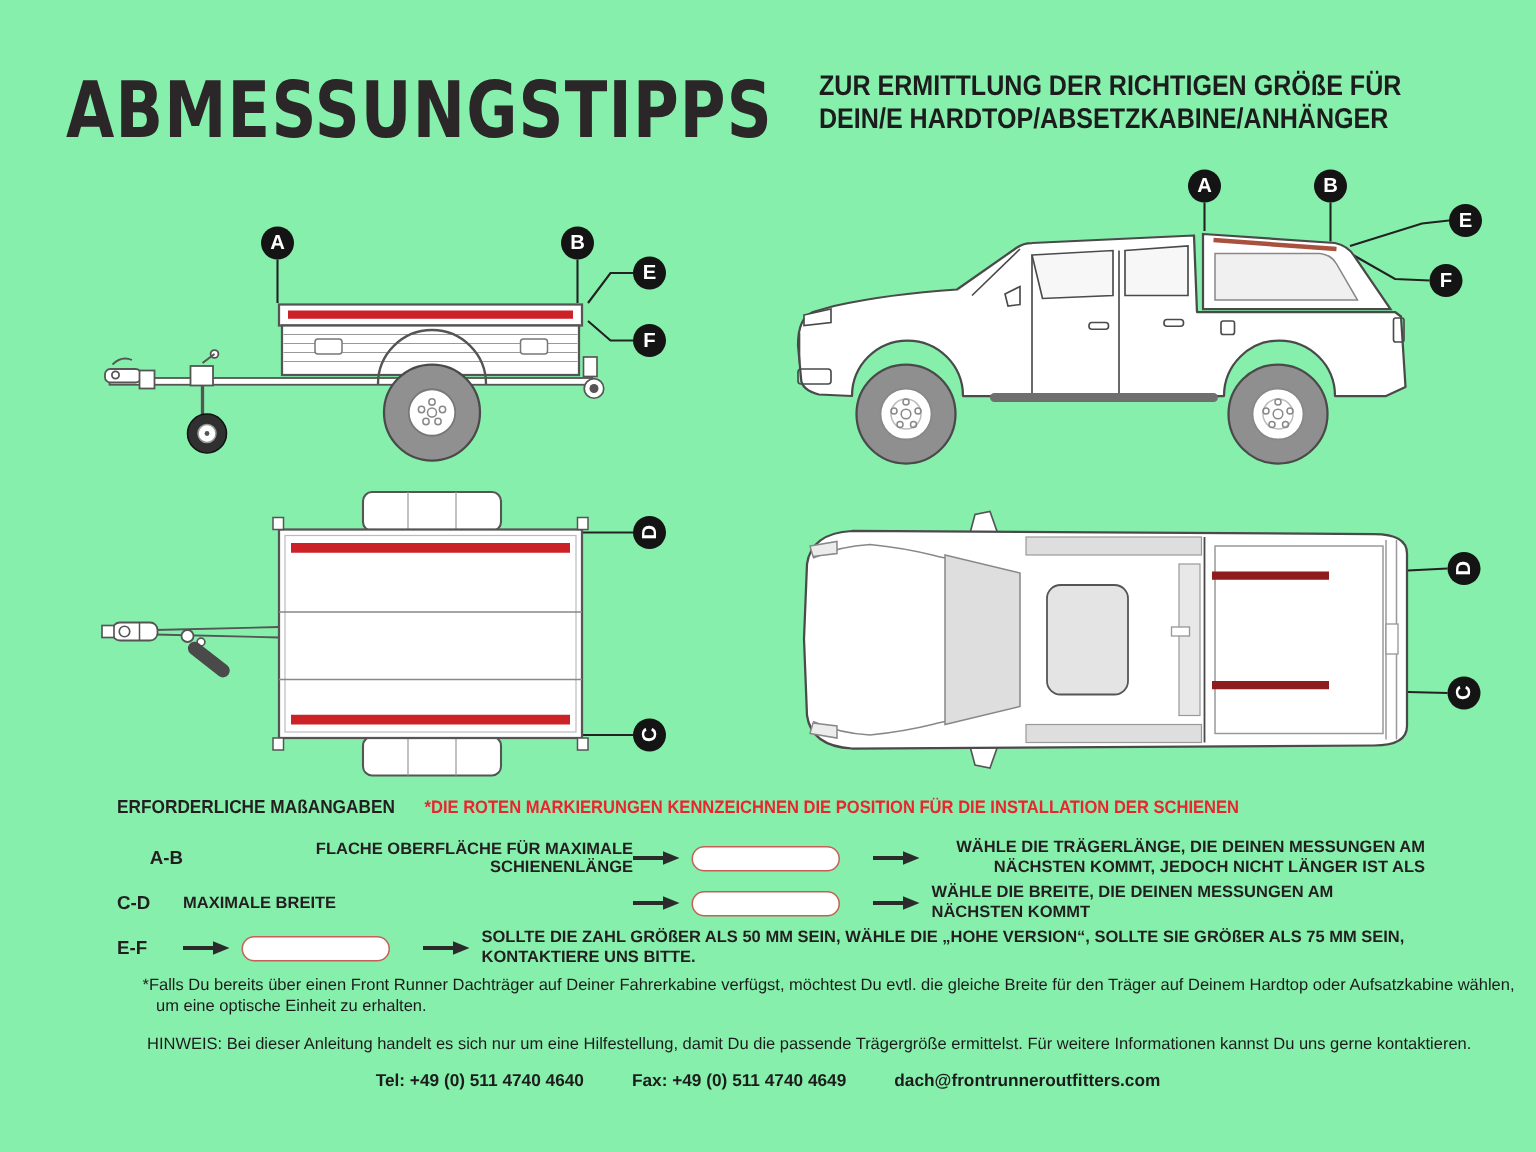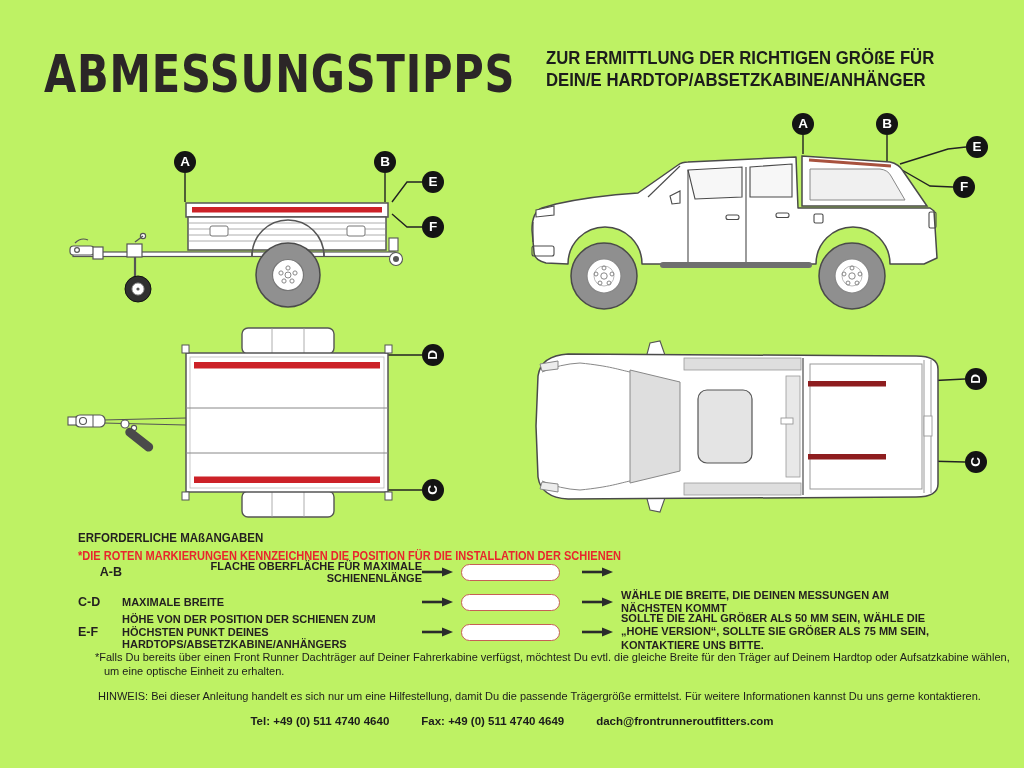--- a/index.html
+++ b/index.html
@@ -1,34 +1,34 @@
 <!DOCTYPE html>
 <html><head>
 <meta charset="utf-8">
 <style>
   html,body{margin:0;padding:0;background:#ffffff;}
-  #page{position:relative;width:1024px;height:768px;background:#bef264;overflow:hidden;
+  #page{position:relative;width:1024px;height:768px;background:#86efac;overflow:hidden;
         font-family:"Liberation Sans",sans-serif;color:#231f20;}
 
   
   #title{position:absolute;left:44px;top:44px;font-family:"DejaVu Sans",sans-serif;
          font-weight:bold;font-size:52px;letter-spacing:1px;color:#2b2627;
          transform:scaleX(0.80);transform-origin:0 0;white-space:nowrap;}
   #subtitle{position:absolute;left:546px;top:47px;font-weight:bold;font-size:19px;
             line-height:22px;color:#1c1c1c;transform:scaleX(0.88);transform-origin:0 0;white-space:nowrap;}
 
   
   .diag{position:absolute;}
   .lbl{position:absolute;width:22px;height:22px;border-radius:50%;background:#141414;color:#ffffff;
        display:flex;align-items:center;justify-content:center;font-weight:bold;font-size:13.5px;z-index:5;}
   .lbl span{display:block;line-height:1;}
   .lbl.rot span{transform:rotate(-90deg);}
 
   
-  #mhead{position:absolute;left:78px;top:531px;display:flex;gap:4px;white-space:nowrap;flex-direction:column;}
+  #mhead{position:absolute;left:78px;top:531px;display:flex;gap:4px;white-space:nowrap;}
   #mhead .h{font-weight:bold;font-size:12.5px;transform:scaleX(0.92);transform-origin:0 0;}
   #mhead .r{font-weight:bold;font-size:12px;color:#e8262d;transform:scaleX(0.92);transform-origin:0 0;}
   .mrow{position:absolute;left:78px;width:872px;display:flex;align-items:center;}
   .mid{width:44px;font-weight:bold;font-size:12.5px;flex:none;}
   .mdesc{width:300px;font-weight:bold;font-size:11px;line-height:12.5px;flex:none;}
   .marr{width:39px;flex:none;display:flex;align-items:center;}
   .mpill{width:97px;height:15px;border:1.5px solid #c66056;border-radius:10px;background:#fff;flex:none;}
   .mgap{width:22px;flex:none;}
   .minstr{flex:1;font-weight:bold;font-size:11px;line-height:13.5px;}
 
@@ -287,20 +287,21 @@
         </svg>
     </div>
     <div class="mpill"></div>
     <div class="mgap"></div>
     <div class="marr">
       <svg width="31" height="10">
           <line x1="0" y1="5" x2="20" y2="5" stroke="#2b2b2b" stroke-width="2.6"></line>
           <polygon points="20,0.5 31,5 20,9.5" fill="#2b2b2b"></polygon>
         </svg>
     </div>
+    <div class="minstr">WÄHLE DIE TRÄGERLÄNGE, DIE DEINEN MESSUNGEN AM NÄCHSTEN KOMMT, JEDOCH NICHT LÄNGER IST ALS</div>
   </div>
 
   <div class="mrow" style="top:588px;height:28px;">
     <div class="mid">C-D</div>
     <div class="mdesc">MAXIMALE BREITE</div>
     <div class="marr">
       <svg width="31" height="10">
           <line x1="0" y1="5" x2="20" y2="5" stroke="#2b2b2b" stroke-width="2.6"></line>
           <polygon points="20,0.5 31,5 20,9.5" fill="#2b2b2b"></polygon>
         </svg>
@@ -311,21 +312,20 @@
       <svg width="31" height="10">
           <line x1="0" y1="5" x2="20" y2="5" stroke="#2b2b2b" stroke-width="2.6"></line>
           <polygon points="20,0.5 31,5 20,9.5" fill="#2b2b2b"></polygon>
         </svg>
     </div>
     <div class="minstr">WÄHLE DIE BREITE, DIE DEINEN MESSUNGEN AM NÄCHSTEN KOMMT</div>
   </div>
 
   <div class="mrow" style="top:614px;height:36px;">
     <div class="mid">E-F</div>
-    <div class="mdesc">HÖHE VON DER POSITION DER SCHIENEN ZUM HÖCHSTEN PUNKT DEINES HARDTOPS/ABSETZKABINE/ANHÄNGERS</div>
     <div class="marr">
       <svg width="31" height="10">
           <line x1="0" y1="5" x2="20" y2="5" stroke="#2b2b2b" stroke-width="2.6"></line>
           <polygon points="20,0.5 31,5 20,9.5" fill="#2b2b2b"></polygon>
         </svg>
     </div>
     <div class="mpill"></div>
     <div class="mgap"></div>
     <div class="marr">
       <svg width="31" height="10">

